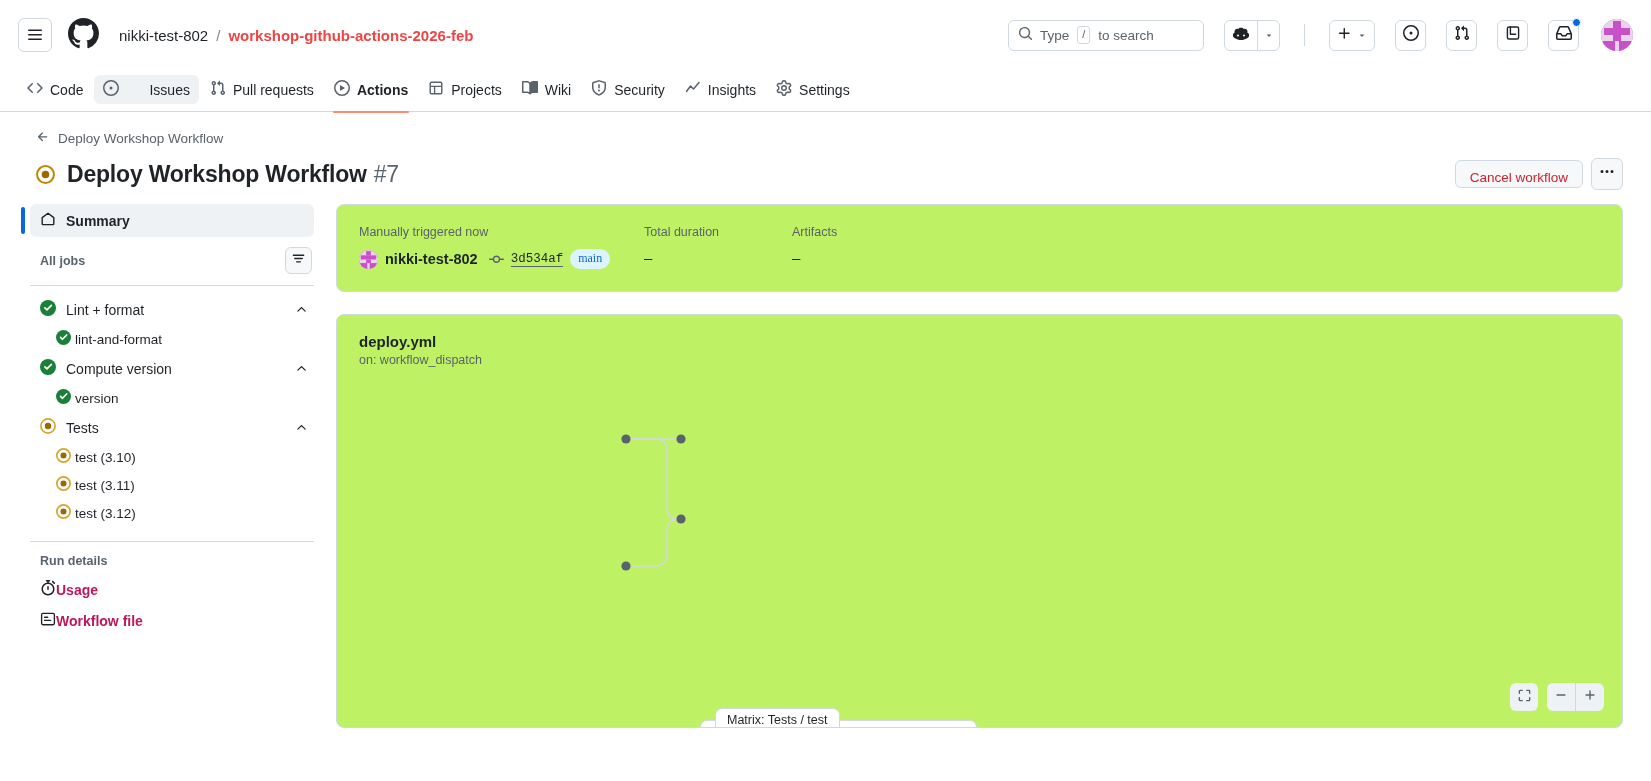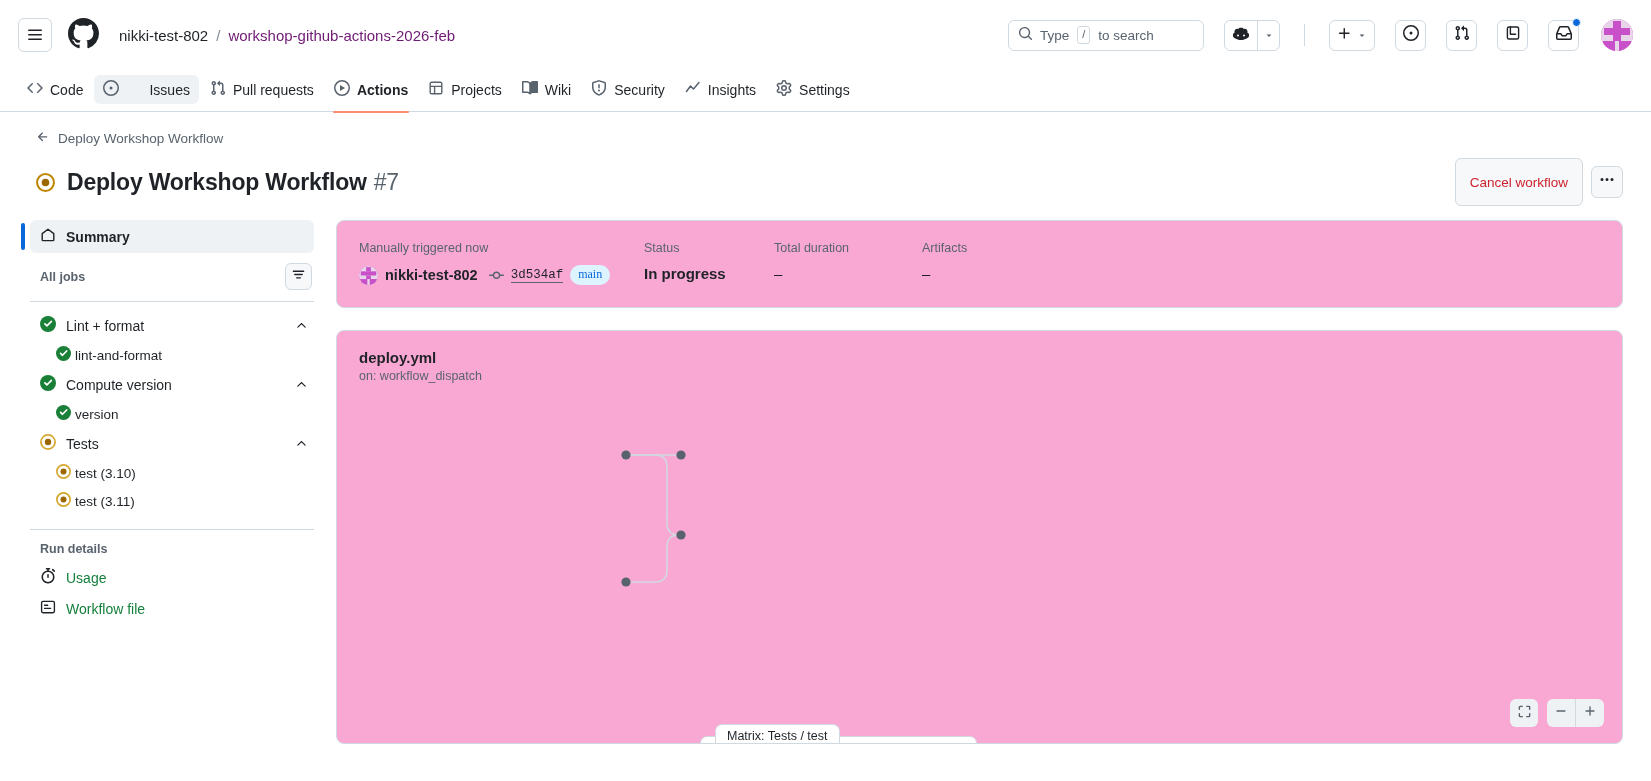--- a/index.html
+++ b/index.html
@@ -33,21 +33,21 @@
   }
   .hamburger svg { display:block; }
   .gh-logo { margin-left: 16px; display:flex; align-items:center; cursor:pointer;}
   .breadcrumb {
     margin-left: 20px;
     display: flex; align-items: center; gap: 8px;
     font-size: 15px;
   }
   .bc-owner { color:#1f2328; cursor:pointer; }
   .bc-sep { color:#818b98; }
-  .bc-repo { color:#701a75; font-weight:400; cursor:pointer;text-align:right; }
+  .bc-repo { color:#ef4444; font-weight:700; cursor:pointer;text-align:right; }
 
   .header-right {
     margin-left: auto;
     display:flex; align-items:center; gap: 20px;
   }
   .search-box {
     width: 196px; height: 31px;
     border: 1px solid #d1d9e0;
     border-radius: 6px;
     display:flex; align-items:center;
@@ -140,21 +140,21 @@
   .run-title { font-size: 23px; font-weight:700; color:#1f2328; letter-spacing:-0.2px;}
   .run-number { font-weight:400; color:#59636e; }
   .run-actions { margin-left:auto; display:flex; align-items:center; gap:8px; }
   .btn-cancel {
     border:1px solid #d1d9e0;
     background:#f6f8fa;
     color:#cf222e;
     font-size:13.5px;
     font-family: inherit;
     padding: 9px 14px;
-    height:48px;
+    height:28px;
     border-radius:6px;
     cursor:pointer;
   }
   .btn-kebab {
     border:1px solid #d1d9e0; background:#f6f8fa;
     width:32px;height:32px;border-radius:6px;
     display:flex;align-items:center;justify-content:center;cursor:pointer;
   }
 
   
@@ -201,33 +201,34 @@
     padding: 5px 6px 5px 26px;
     border-radius:6px;
     font-size:13.5px; color:#1f2328;
     cursor:pointer;
   }
   .run-details-label {
     font-size:12.5px; font-weight:600; color:#59636e;
     padding: 0 10px; margin-bottom: 6px;
   }
   .detail-row {
-    display:flex; align-items:center; gap:10px;
+    display:flex; align-items:center; gap:0;
     padding: 6px 10px;
     border-radius:6px;
-    font-size:14px; color:#15803d;
-    cursor:pointer;
+    font-size:14px; color:#be185d;
+    cursor:pointer;
+    font-weight:bold;
   }
 
   
   .main { flex:1; min-width:0; }
   .card {
     border:1px solid #d1d9e0;
     border-radius:8px;
-    background:#f9a8d4;
+    background:#bef264;
   }
   .meta-card { padding: 20px 22px 22px; }
   .meta-grid { display:flex; }
   .meta-col-trigger { width: 285px; }
   .meta-col-status { width: 130px; }
   .meta-col-duration { width: 148px; }
   .meta-col-artifacts { flex:1; }
   .meta-head { font-size:12.5px; color:#59636e; margin-bottom: 10px; }
   .meta-val { font-size:15px; font-weight:700; color:#1f2328; }
   .meta-val-dim { font-size:15px; color:#1f2328; }
@@ -615,20 +616,29 @@
           <span>test (3.10)</span>
         </div>
         <div class="job-sub">
           <span>
             <svg width="15" height="15" viewBox="0 0 16 16">
                 <circle cx="8" cy="8" r="7.1" fill="none" stroke="#d4a72c" stroke-width="1.8"></circle>
                 <circle cx="8" cy="8" r="3.2" fill="#9a6700"></circle>
               </svg>
           </span>
           <span>test (3.11)</span>
+        </div>
+        <div class="job-sub">
+          <span>
+            <svg width="15" height="15" viewBox="0 0 16 16">
+                <circle cx="8" cy="8" r="7.1" fill="none" stroke="#d4a72c" stroke-width="1.8"></circle>
+                <circle cx="8" cy="8" r="3.2" fill="#9a6700"></circle>
+              </svg>
+          </span>
+          <span>test (3.12)</span>
         </div>
       </div>
 
       <div class="side-divider" style="margin:14px 0 12px;"></div>
 
       <div class="run-details-label">Run details</div>
 
       <div class="detail-row">
         <span>
           <svg width="16" height="16" viewBox="0 0 16 16" fill="#1f2328">
@@ -667,24 +677,20 @@
               </span>
               <span class="trigger-user">nikki-test-802</span>
               <span style="display:flex;margin-left:4px;">
                 <svg width="15" height="15" viewBox="0 0 16 16" fill="#59636e">
                     <path d="M11.93 8.5a4.002 4.002 0 0 1-7.86 0H.75a.75.75 0 0 1 0-1.5h3.32a4.002 4.002 0 0 1 7.86 0h3.32a.75.75 0 0 1 0 1.5Zm-1.43-.75a2.5 2.5 0 1 0-5 0 2.5 2.5 0 0 0 5 0Z"></path>
                   </svg>
               </span>
               <span class="commit-sha">3d534af</span>
               <span class="branch-chip">main</span>
             </div>
-          </div>
-          <div class="meta-col-status">
-            <div class="meta-head">Status</div>
-            <div class="meta-val">In progress</div>
           </div>
           <div class="meta-col-duration">
             <div class="meta-head">Total duration</div>
             <div class="meta-val-dim">–</div>
           </div>
           <div class="meta-col-artifacts">
             <div class="meta-head">Artifacts</div>
             <div class="meta-val-dim">–</div>
           </div>
         </div>

